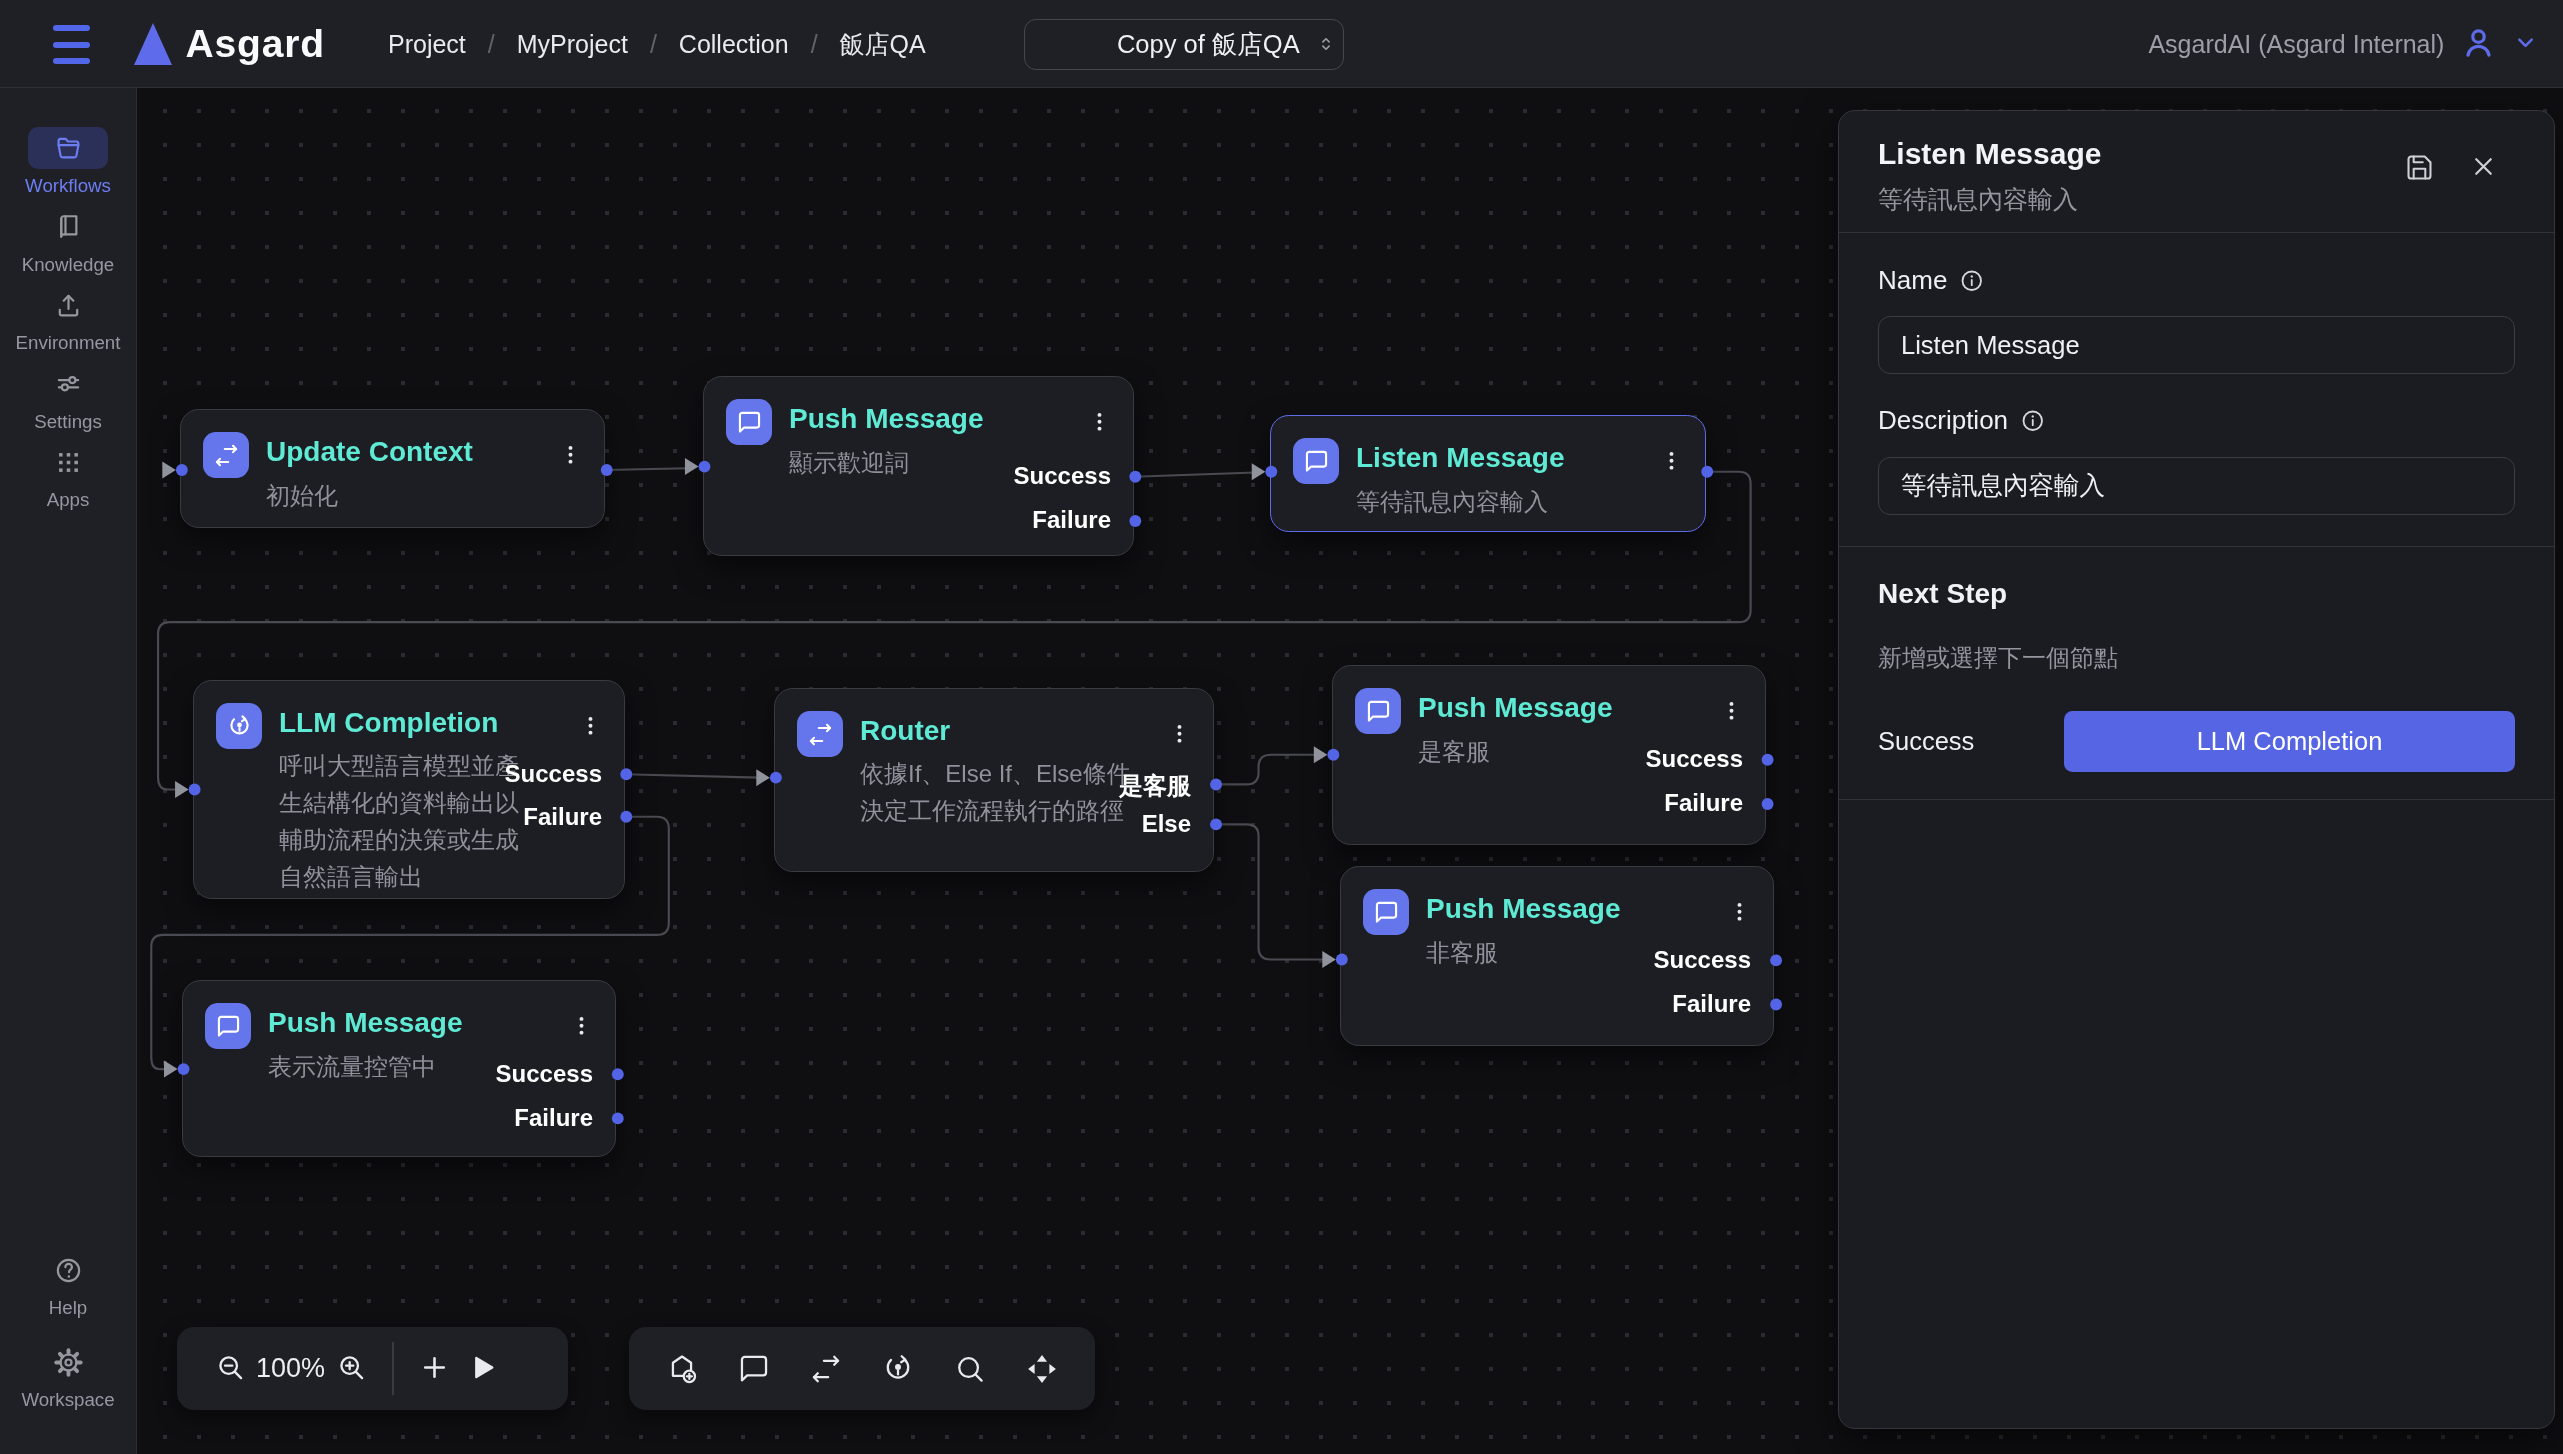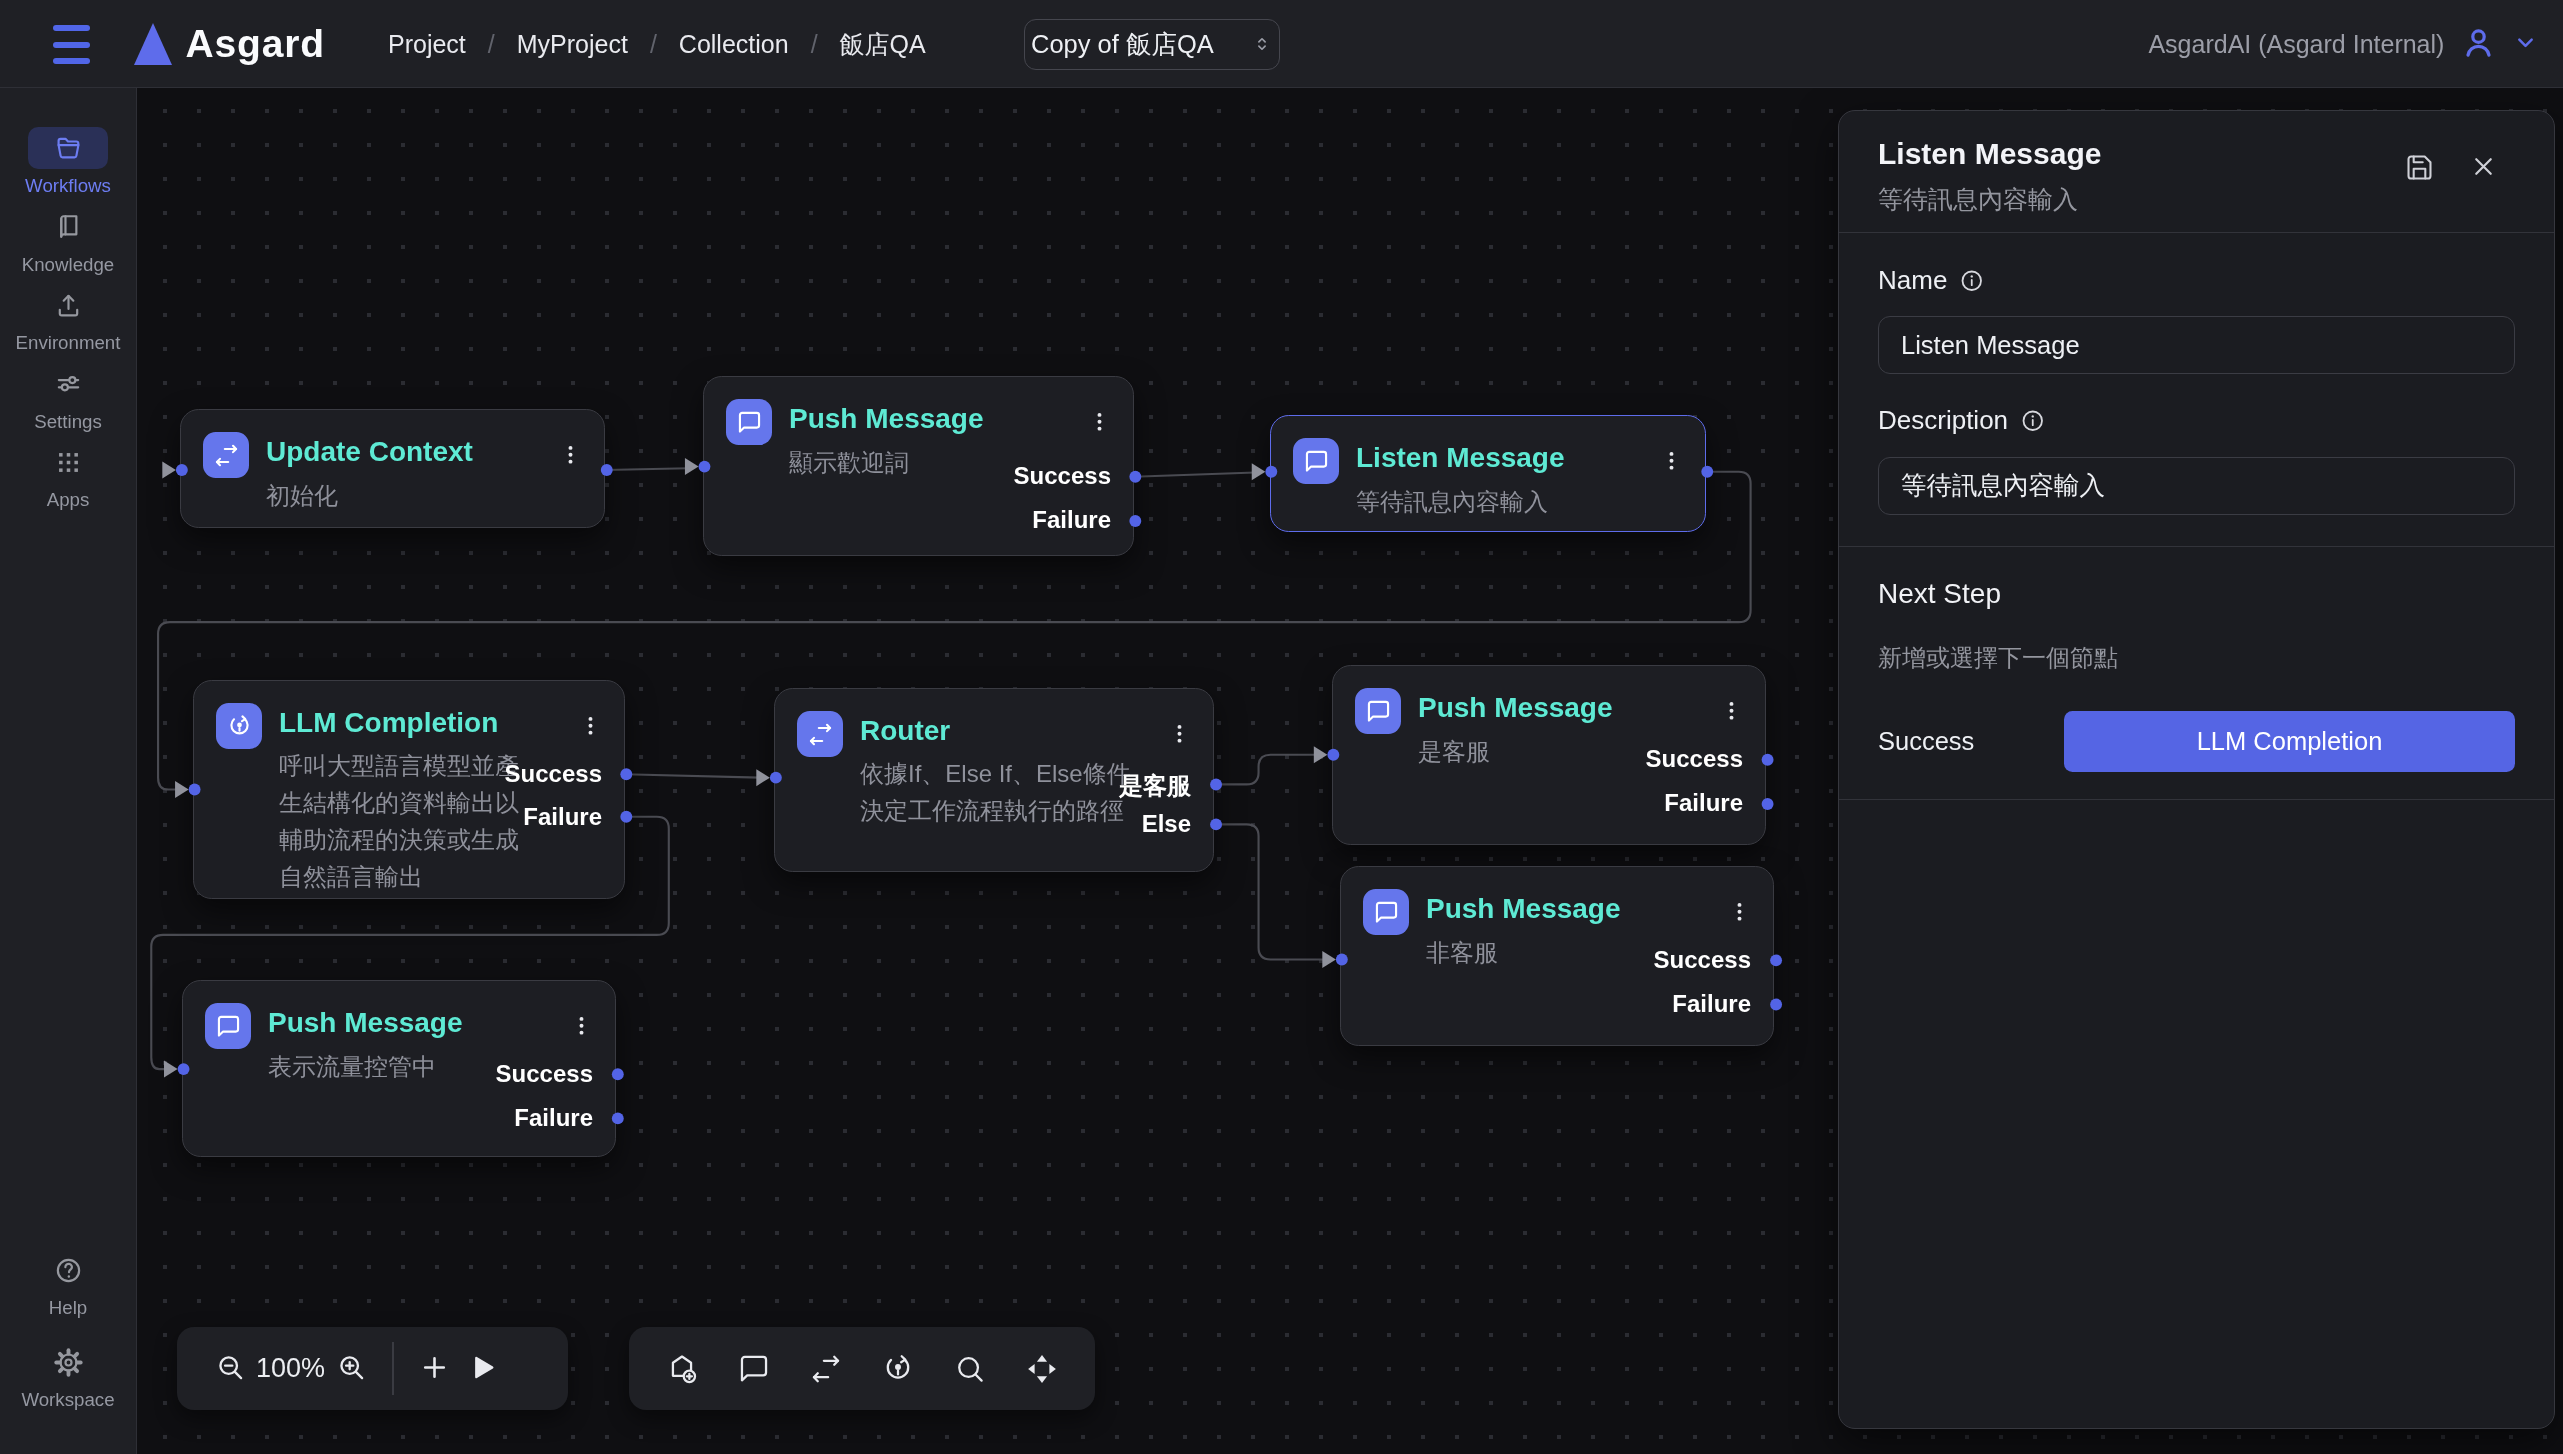--- a/index.html
+++ b/index.html
@@ -15,21 +15,21 @@
   
   .navbar{position:absolute;left:0;top:0;width:2563px;height:88px;background:var(--bar);border-bottom:0.8px solid #2e2f36;z-index:8;}
   .nav-burger{position:absolute;left:53px;top:25px;width:41px;height:39px;background:none;border:none;padding:0;display:flex;flex-direction:column;justify-content:space-between;cursor:pointer}
   .nav-burger span{display:block;width:37px;height:6px;border-radius:3.4px;background:#5166e8}
   .brand{position:absolute;left:134px;top:0;height:88px;display:flex;align-items:center;gap:13.6px}
   .brand .tri{width:0;height:0;border-left:19.5px solid transparent;border-right:19.5px solid transparent;border-bottom:42px solid #5e6ceb}
   .brand-text{font-size:39px;font-weight:700;color:#fafbfd;letter-spacing:0.8px}
   .breadcrumb{position:absolute;left:388px;top:0;height:88px;display:flex;align-items:center;gap:22px;font-size:25px}
   .crumb{color:#e9eaef;cursor:pointer;white-space:nowrap}
   .crumb-sep{color:#61636c}
-  .wf-select{position:absolute;left:1024px;top:18.7px;width:256px;height:51px;border-radius:12px;border:1.7px solid #45464e;background:transparent;color:var(--text);display:flex;align-items:center;justify-content:space-between;gap:15.3px;font-size:25.5px;cursor:pointer}
+  .wf-select{position:absolute;left:1024px;top:18.7px;width:320px;height:51px;border-radius:12px;border:1.7px solid #45464e;background:transparent;color:var(--text);display:flex;align-items:center;justify-content:flex-end;gap:15.3px;font-size:25.5px;cursor:pointer}
   .wf-select .cue{color:#9a9ca6;display:flex;align-items:center}
   .nav-right{position:absolute;right:24px;top:0;height:88px;display:flex;align-items:center;gap:15.3px}
   .account{font-size:25px;color:#9c9ea8;white-space:nowrap}
   .avatar-btn,.acct-caret{background:none;border:none;padding:0;color:#5e6ceb;display:flex;align-items:center;cursor:pointer}
 
   
   .sidebar{position:absolute;left:0;top:88px;width:137px;height:1367px;background:var(--bar);border-right:0.8px solid #2e2f36;display:flex;flex-direction:column;justify-content:space-between;align-items:center;padding:39px 0 44px;z-index:8}
   #side-top,#side-bottom{display:flex;flex-direction:column;align-items:center}
   #side-top{gap:8.5px}
   #side-bottom{gap:22px}
@@ -71,21 +71,21 @@
   .panel-sub{margin-top:12px;font-size:25px;color:var(--muted)}
   .panel-ibtn{position:absolute;top:41px;background:none;border:none;padding:0;color:#cfd0d7;cursor:pointer}
   .panel-ibtn.save{right:119px}
   .panel-ibtn.close{right:56px}
   .panel-fields{padding:32px 39px 31px;border-bottom:1.7px solid var(--divider)}
   .field-label{display:flex;align-items:center;gap:12px;font-size:26px;color:#eef0f4}
   .field-label .info{display:flex;color:#d7d8de}
   .field-label.second{margin-top:31px}
   .field-input{margin-top:20.4px;width:100%;height:58px;border-radius:12px;border:1.7px solid #3b3c44;background:transparent;color:#eef0f4;font-size:25.5px;padding:0 22px;outline:none}
   .panel-next{padding:31px 39px 27px;border-bottom:1.7px solid var(--divider)}
-  .ns-title{font-size:28px;font-weight:400;color:#f1f2f6}
+  .ns-title{font-size:28px;font-weight:700;color:#f1f2f6}
   .ns-sub{margin-top:32px;font-size:24px;color:var(--muted)}
   .ns-row{margin-top:37px;display:flex;align-items:center}
   .ns-cond{font-size:25.5px;color:#eef0f4;width:186px;flex:none}
   .ns-target{flex:1;height:61px;border:none;border-radius:8.5px;background:var(--accent);color:#fff;font-size:25.5px;font-family:inherit;cursor:pointer}
 </style>
 </head>
 <body>
 
 <div id="app">
 

